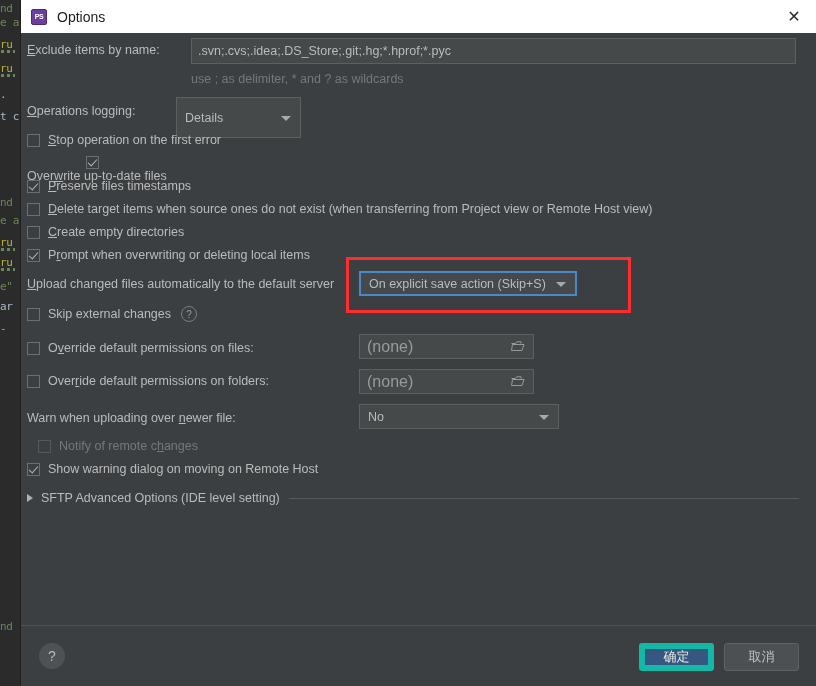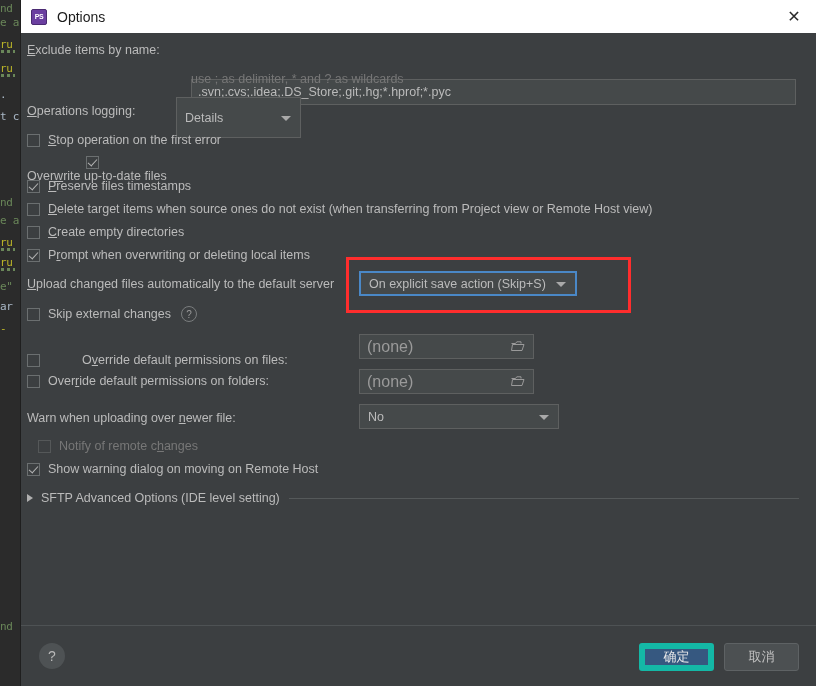--- a/index.html
+++ b/index.html
@@ -307,21 +307,21 @@
         </div>
       <div class="title-text">Options</div>
       <div class="title-close">✕</div>
     </div>
 
     <div class="body">
 
       <div class="row" style="left:6px; top:10px;">
         <div class="lbl"><u>E</u>xclude items by name:</div>
       </div>
-      <div class="textfield" style="position:absolute; left:170px; top:5px; width:605px; height:26px;margin-top:41px;">.svn;.cvs;.idea;.DS_Store;.git;.hg;*.hprof;*.pyc</div>
+      <div class="textfield" style="position:absolute; left:170px; top:5px; width:605px; height:26px;">.svn;.cvs;.idea;.DS_Store;.git;.hg;*.hprof;*.pyc</div>
       <div class="lbl dim" style="position:absolute; left:170px; top:39px;">use ; as delimiter, * and ? as wildcards</div>
 
       <div class="lbl" style="position:absolute; left:6px; top:71px;"><u>O</u>perations logging:</div>
       <div class="combo" style="position:absolute; left:155px; top:64px; width:125px; height:41px;">
         <span>Details</span>
         <span class="arrow"></span>
       </div>
 
       <div class="cb-wrap" style="position:absolute; left:6px; top:100px;">
         <span class="cb"></span>
@@ -358,21 +358,21 @@
         <span>On explicit save action (Skip+S)</span>
         <span class="arrow"></span>
       </div>
 
       <div class="cb-wrap" style="position:absolute; left:6px; top:273px;">
         <span class="cb"></span>
         <span class="lbl">Skip external changes</span>
         <span class="help-q" style="margin-left:10px;">?</span>
       </div>
 
-      <div class="cb-wrap" style="position:absolute; left:6px; top:320px;gap:34px;">
+      <div class="cb-wrap" style="position:absolute; left:6px; top:308px;">
         <span class="cb"></span>
         <span class="lbl">O<u>v</u>erride default permissions on files:</span>
       </div>
       <div class="browsefield" style="position:absolute; left:338px; top:301px; width:175px; height:25px;">
         <span>(none)</span>
         <svg class="folder-icon" viewBox="0 0 14 11">
           <path d="M0.5 2.5 L4.5 2.5 L5.8 0.8 L10 0.8 L10 2.5" fill="none" stroke="#9a9a9a" stroke-width="1"></path>
           <path d="M1.5 3.5 L13 3.5 L11 9.5 L0.5 9.5 Z" fill="none" stroke="#9a9a9a" stroke-width="1"></path>
         </svg>
       </div>

